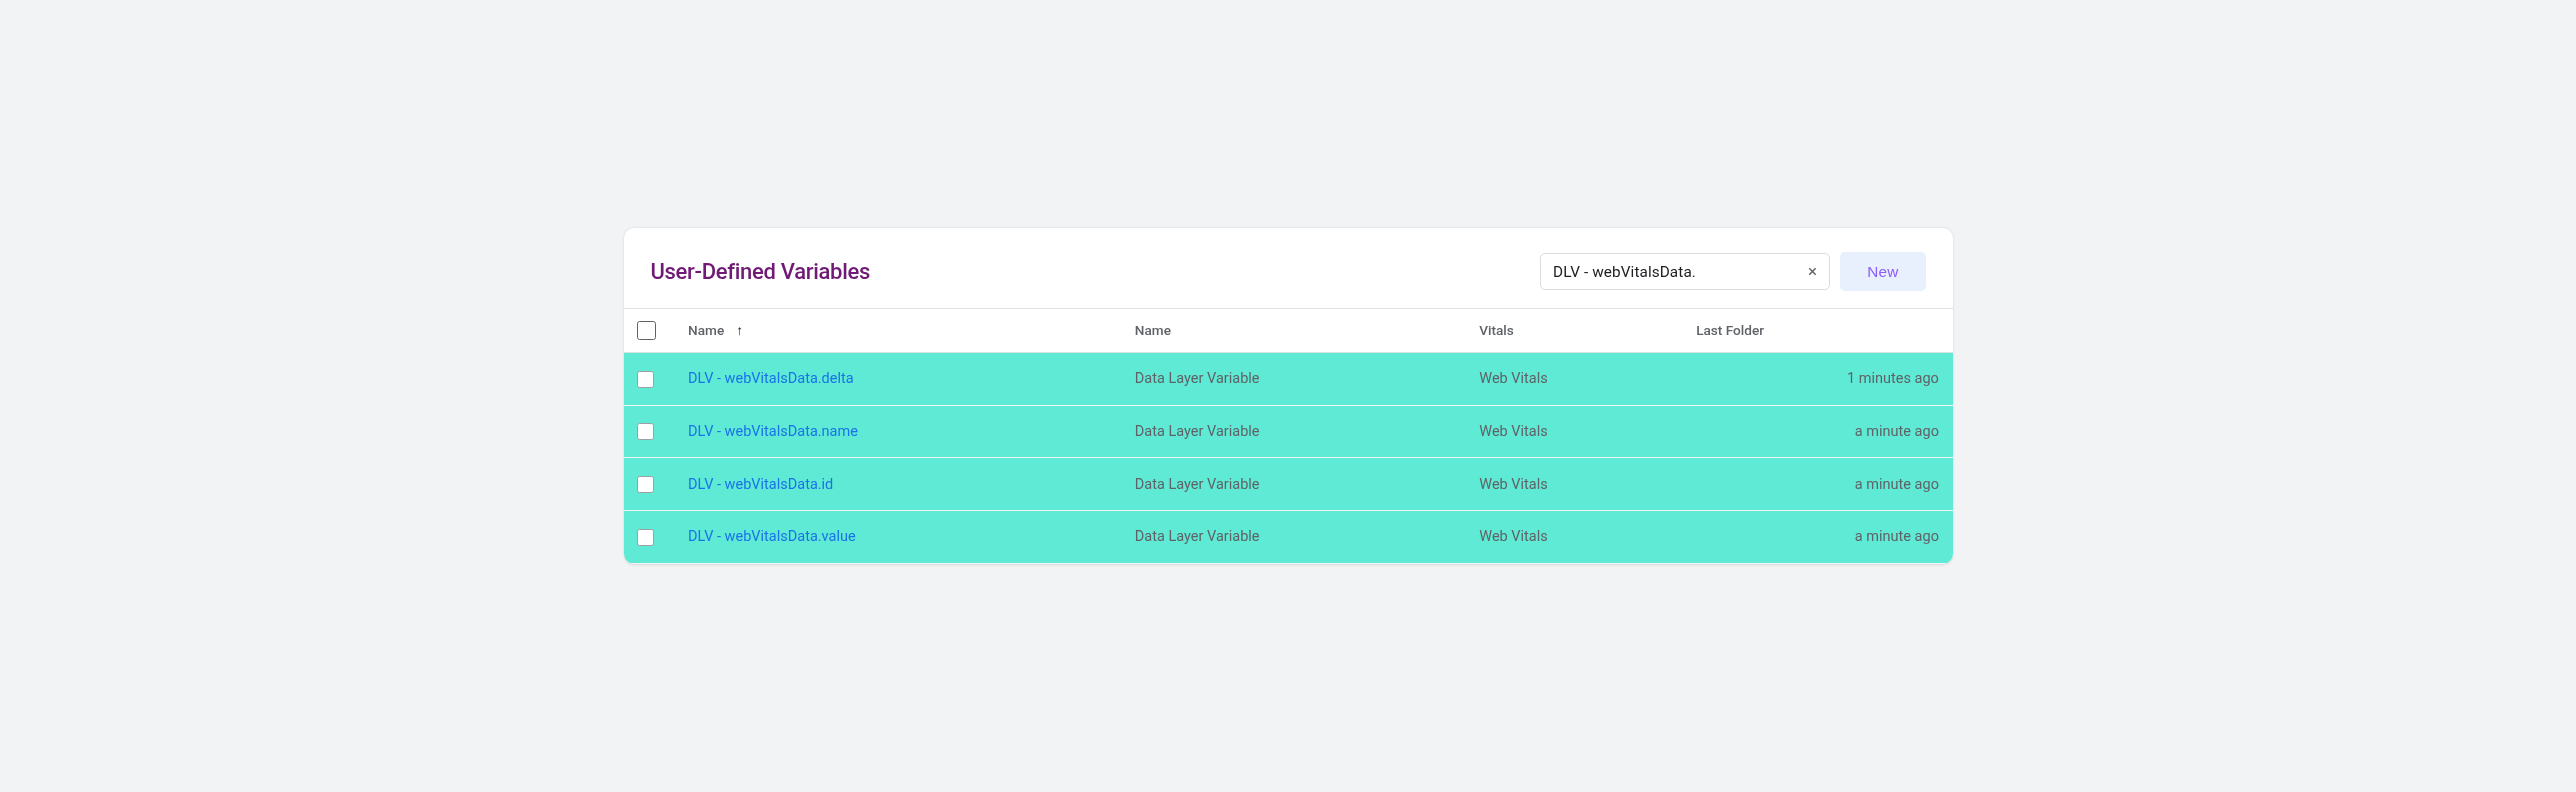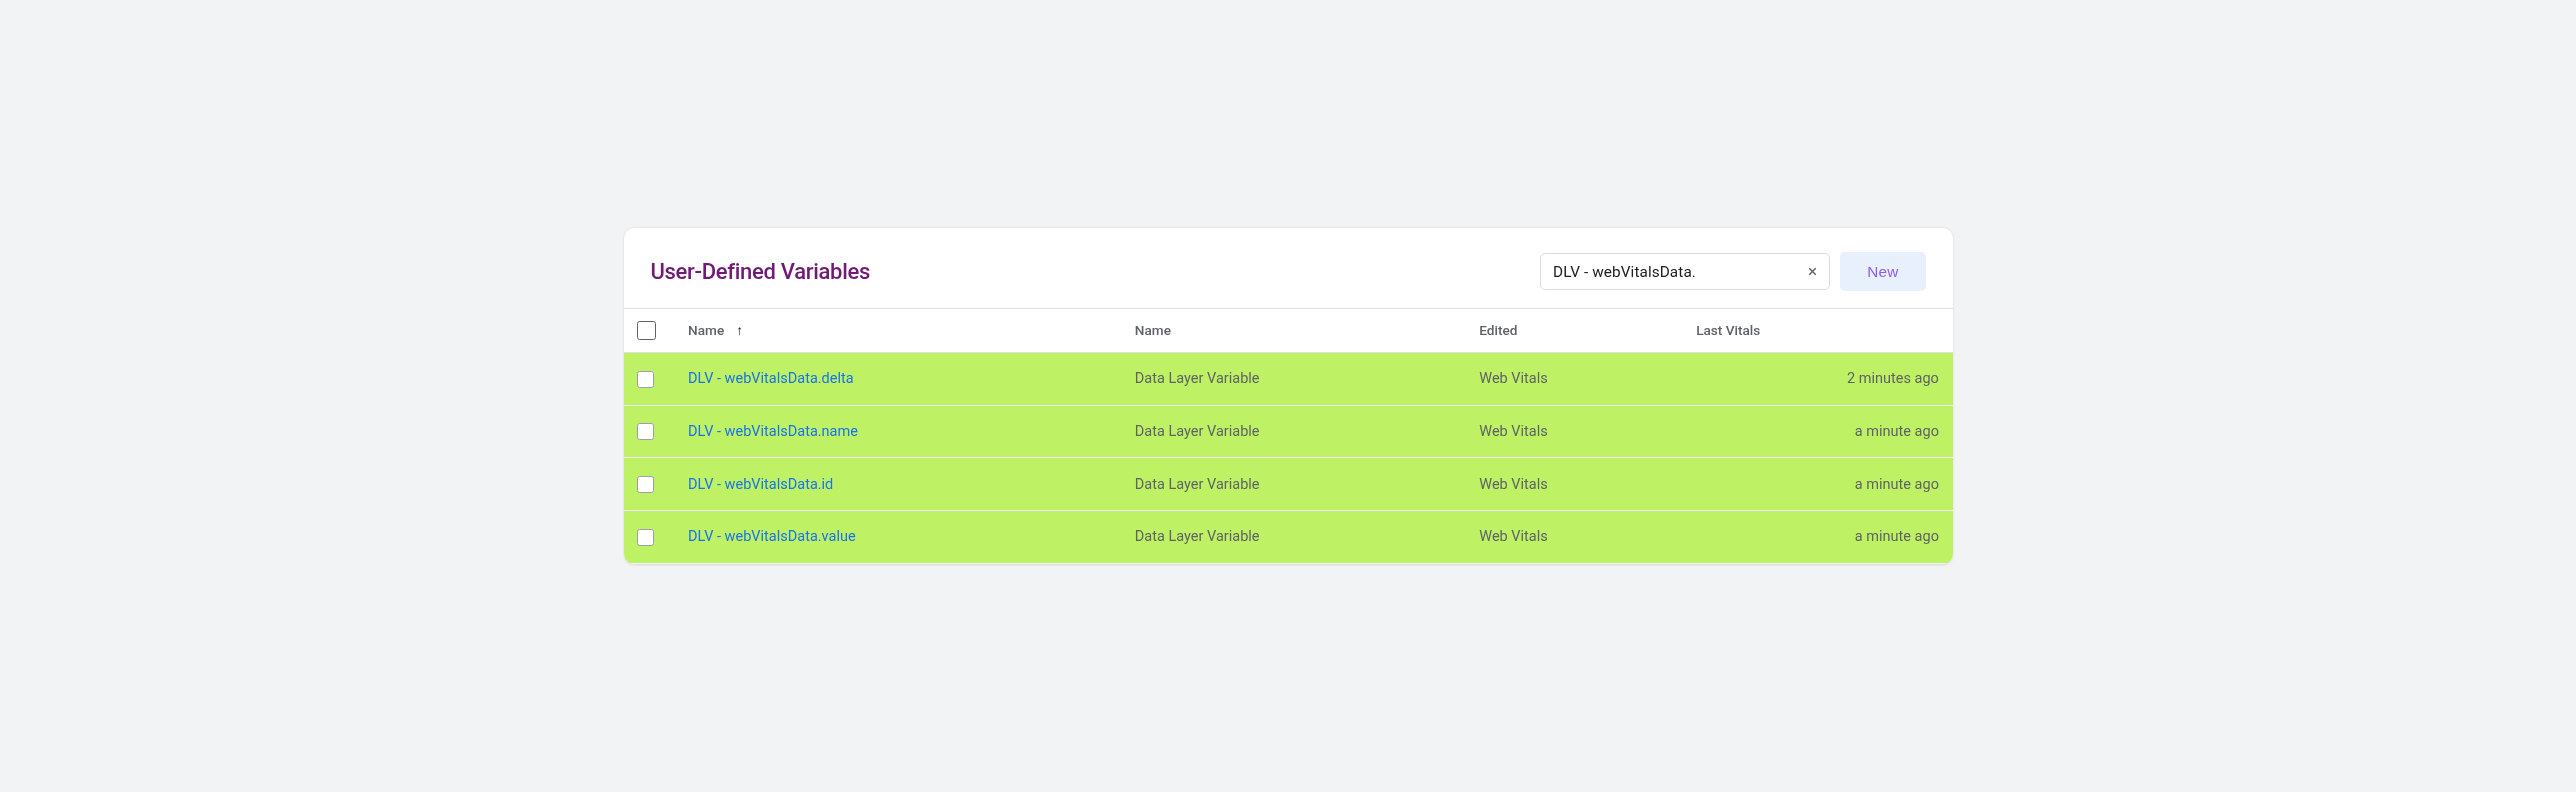--- a/index.html
+++ b/index.html
@@ -120,21 +120,21 @@
     .th-last-edited {
       text-align: right;
       padding-right: 27px;
     }
 
     .table td {
       padding: 17px 13.6px;
       font-size: 14.5px;
       color: #5f6368;
       border-bottom: 1.3px solid #f1f3f4;
-      background: #bef264;
+      background: #5eead4;
       vertical-align: middle;
     }
 
     .td-checkbox-col {
       padding-left: 20.4px;
       padding-right: 6.8px;
       width: 51px;
     }
 
     .td-name {
@@ -212,43 +212,43 @@
         <th class="th-name">
           <div class="name-header-content">
             <span>Name</span>
             <span class="sort-icon">↑</span>
           </div>
         </th>
         <th>
           <span>Name</span>
         </th>
         <th>
-          <span>Edited</span>
+          <span>Vitals</span>
         </th>
         <th class="th-last-edited">
-          <span>Last Vitals</span>
+          <span>Last Folder</span>
         </th>
       </tr>
     </thead>
     <tbody id="table-body">
     <tr>
       <td class="td-checkbox-col">
         <span class="checkbox"></span>
       </td>
       <td class="td-name">
         <a href="#" class="var-link">DLV - webVitalsData.delta</a>
       </td>
       <td>
         <span>Data Layer Variable</span>
       </td>
       <td>
         <span>Web Vitals</span>
       </td>
       <td class="td-last-edited">
-        <span>2 minutes ago</span>
+        <span>1 minutes ago</span>
       </td>
     </tr>
         <tr>
       <td class="td-checkbox-col">
         <span class="checkbox"></span>
       </td>
       <td class="td-name">
         <a href="#" class="var-link">DLV - webVitalsData.name</a>
       </td>
       <td>

